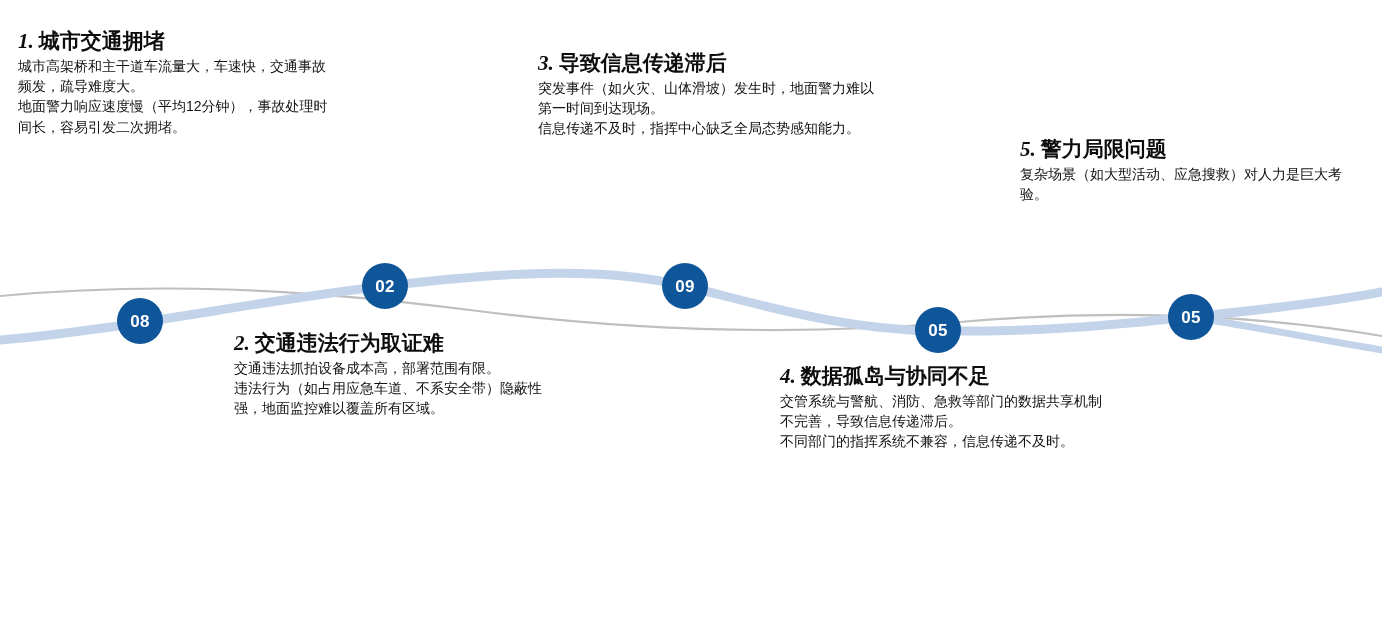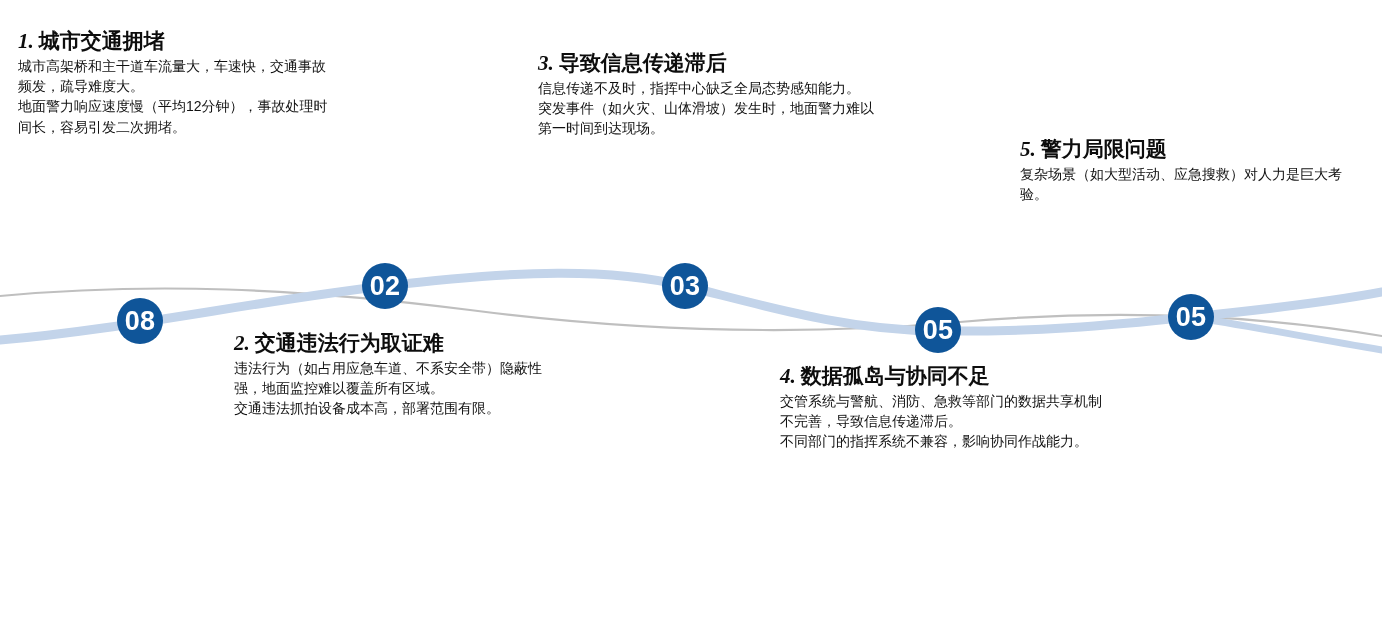--- a/index.html
+++ b/index.html
@@ -37,21 +37,21 @@
   
   .marker {
     position: absolute;
     width: 46px;
     height: 46px;
     border-radius: 50%;
     background: #0F5599;
     color: #ffffff;
     font-family: "Liberation Sans", "DejaVu Sans", sans-serif;
     font-weight: bold;
-    font-size: 27px;
+    font-size: 17px;
     letter-spacing: 0.3px;
     display: flex;
     align-items: center;
     justify-content: center;
     line-height: 1;
     z-index: 5;
   }
 
   
   .block {
@@ -114,21 +114,21 @@
     <path d="M 1191,317 C 1250,326 1310,338 1382,350" fill="none" stroke="#C3D4EA" stroke-width="7" stroke-linecap="round"></path>
   </svg>
 
   <div class="marker" id="marker-01">
     <span>08</span>
   </div>
   <div class="marker" id="marker-02">
     <span>02</span>
   </div>
   <div class="marker" id="marker-03">
-    <span>03</span>
+    <span>09</span>
   </div>
   <div class="marker" id="marker-04">
     <span>05</span>
   </div>
   <div class="marker" id="marker-05">
     <span>05</span>
   </div>
 
   <div class="block" id="block-1">
     <div class="block-heading">
@@ -138,42 +138,42 @@
       <p>城市高架桥和主干道车流量大，车速快，交通事故频发，疏导难度大。</p>
       <p>地面警力响应速度慢（平均12分钟），事故处理时间长，容易引发二次拥堵。</p>
     </div>
   </div>
 
   <div class="block" id="block-2">
     <div class="block-heading">
       <span class="num">2.</span><span>交通违法行为取证难</span>
     </div>
     <div class="block-body">
+      <p>交通违法抓拍设备成本高，部署范围有限。</p>
       <p>违法行为（如占用应急车道、不系安全带）隐蔽性强，地面监控难以覆盖所有区域。</p>
-      <p>交通违法抓拍设备成本高，部署范围有限。</p>
     </div>
   </div>
 
   <div class="block" id="block-3">
     <div class="block-heading">
       <span class="num">3.</span><span>导致信息传递滞后</span>
     </div>
     <div class="block-body">
+      <p>突发事件（如火灾、山体滑坡）发生时，地面警力难以第一时间到达现场。</p>
       <p>信息传递不及时，指挥中心缺乏全局态势感知能力。</p>
-      <p>突发事件（如火灾、山体滑坡）发生时，地面警力难以第一时间到达现场。</p>
     </div>
   </div>
 
   <div class="block" id="block-4">
     <div class="block-heading">
       <span class="num">4.</span><span>数据孤岛与协同不足</span>
     </div>
     <div class="block-body">
       <p>交管系统与警航、消防、急救等部门的数据共享机制不完善，导致信息传递滞后。</p>
-      <p>不同部门的指挥系统不兼容，影响协同作战能力。</p>
+      <p>不同部门的指挥系统不兼容，信息传递不及时。</p>
     </div>
   </div>
 
   <div class="block" id="block-5">
     <div class="block-heading">
       <span class="num">5.</span><span>警力局限问题</span>
     </div>
     <div class="block-body">
       <p>复杂场景（如大型活动、应急搜救）对人力是巨大考验。</p>
     </div>

